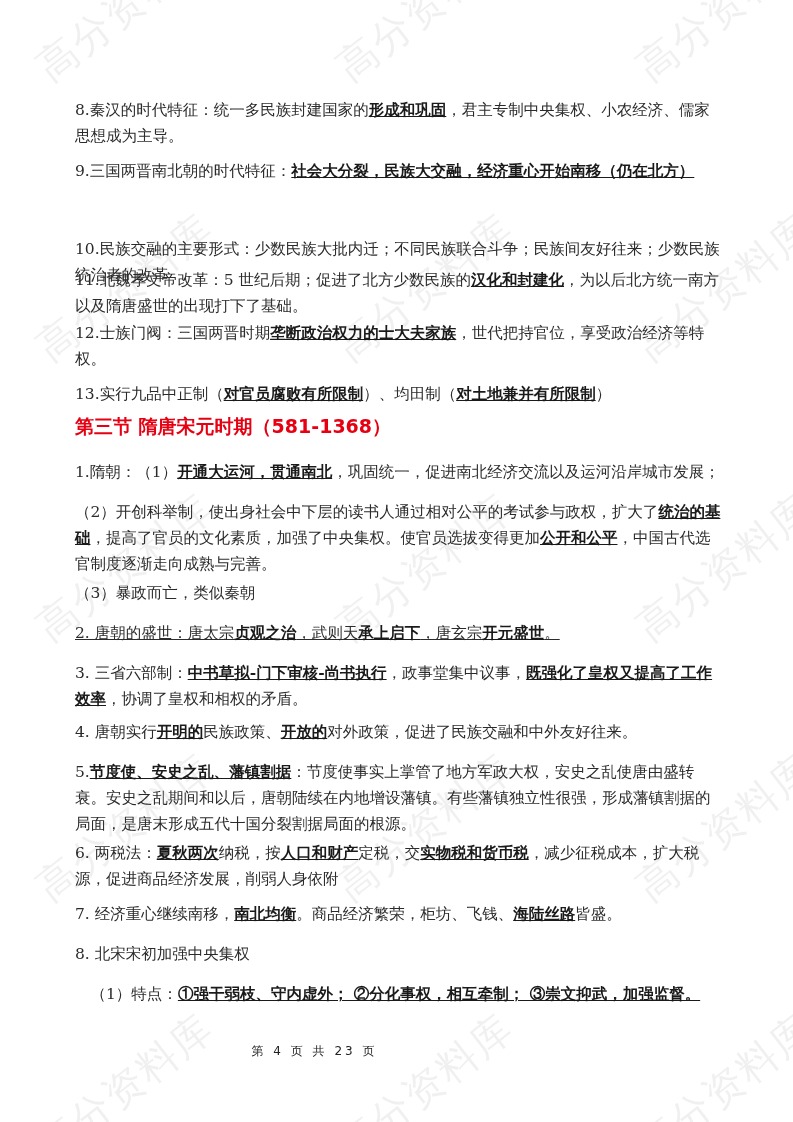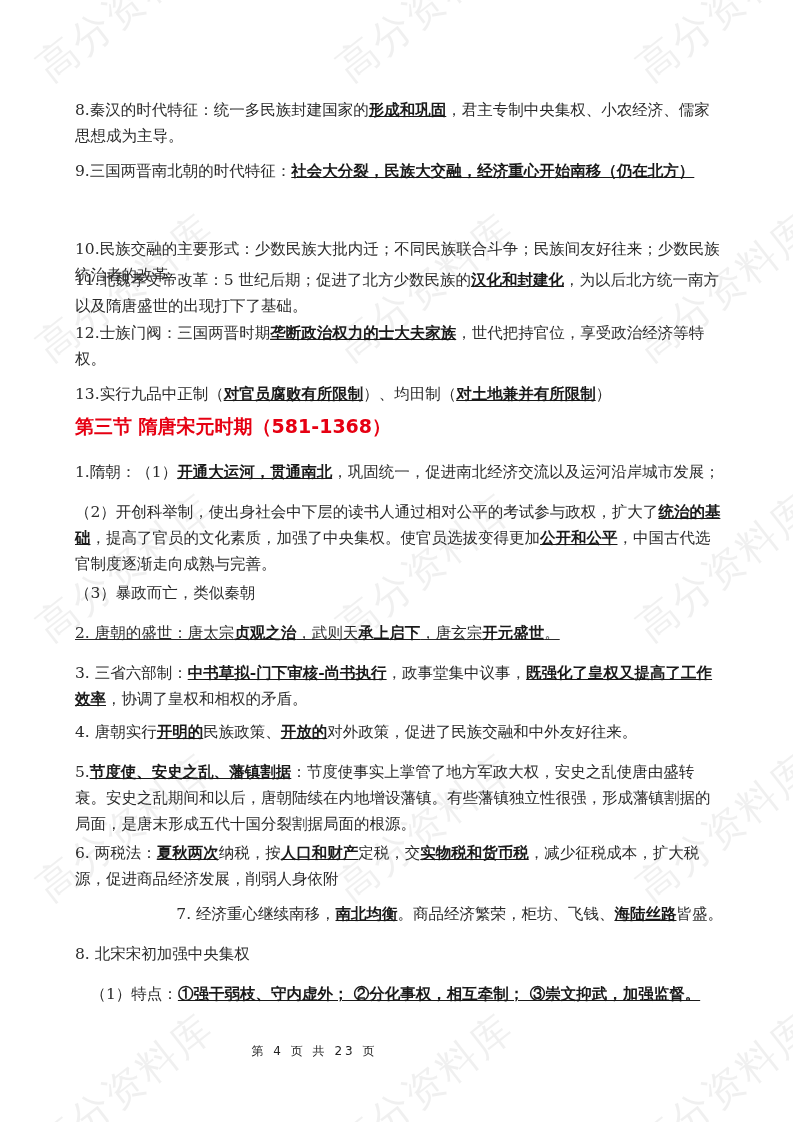--- a/index.html
+++ b/index.html
@@ -62,18 +62,18 @@
     <p class="para" style="top: 320px;"><span>12.士族门阀：三国两晋时期</span><span class="b">垄断政治权力的士大夫家族</span><span>，世代把持官位，享受政治经济等特权。</span></p>
     <p class="para" style="top: 381px;"><span>13.实行九品中正制（</span><span class="b">对官员腐败有所限制</span><span>）、均田制（</span><span class="b">对土地兼并有所限制</span><span>）</span></p>
     <p class="para" style="top: 459px;"><span>1.隋朝：（1）</span><span class="b">开通大运河，贯通南北</span><span>，巩固统一，促进南北经济交流以及运河沿岸城市发展；</span></p>
     <p class="para" style="top: 499px;"><span>（2）开创科举制，使出身社会中下层的读书人通过相对公平的考试参与政权，扩大了</span><span class="b">统治的基础</span><span>，提高了官员的文化素质，加强了中央集权。使官员选拔变得更加</span><span class="b">公开和公平</span><span>，中国古代选官制度逐渐走向成熟与完善。</span></p>
     <p class="para" style="top: 580px;"><span>（3）暴政而亡，类似秦朝</span></p>
     <p class="para" style="top: 620px; text-decoration: underline;"><span>2. 唐朝的盛世：唐太宗</span><span class="b">贞观之治</span><span>，武则天</span><span class="b">承上启下</span><span>，唐玄宗</span><span class="b">开元盛世</span><span>。</span></p>
     <p class="para" style="top: 660px;"><span>3. 三省六部制：</span><span class="b">中书草拟-门下审核-尚书执行</span><span>，政事堂集中议事，</span><span class="b">既强化了皇权又提高了工作效率</span><span>，协调了皇权和相权的矛盾。</span></p>
     <p class="para" style="top: 719px;"><span>4. 唐朝实行</span><span class="b">开明的</span><span>民族政策、</span><span class="b">开放的</span><span>对外政策，促进了民族交融和中外友好往来。</span></p>
     <p class="para" style="top: 759px;"><span>5.</span><span class="b">节度使、安史之乱、藩镇割据</span><span>：节度使事实上掌管了地方军政大权，安史之乱使唐由盛转衰。安史之乱期间和以后，唐朝陆续在内地增设藩镇。有些藩镇独立性很强，形成藩镇割据的局面，是唐末形成五代十国分裂割据局面的根源。</span></p>
     <p class="para" style="top: 840px;"><span>6. 两税法：</span><span class="b">夏秋两次</span><span>纳税，按</span><span class="b">人口和财产</span><span>定税，交</span><span class="b">实物税和货币税</span><span>，减少征税成本，扩大税源，促进商品经济发展，削弱人身依附</span></p>
-    <p class="para" style="top: 901px; text-align: right;"><span>7. 经济重心继续南移，</span><span class="b">南北均衡</span><span>。商品经济繁荣，柜坊、飞钱、</span><span class="b">海陆丝路</span><span>皆盛。</span></p>
+    <p class="para" style="top: 901px;"><span>7. 经济重心继续南移，</span><span class="b">南北均衡</span><span>。商品经济繁荣，柜坊、飞钱、</span><span class="b">海陆丝路</span><span>皆盛。</span></p>
     <p class="para" style="top: 941px;"><span>8. 北宋宋初加强中央集权</span></p>
     <p class="para" style="top: 981px;"><span>　（1）特点：</span><span class="b">①强干弱枝、守内虚外； ②分化事权，相互牵制； ③崇文抑武，加强监督。</span></p>
   </div>
 
 <div class="footer">第 4 页 共 23 页</div>
 
 </body></html>

